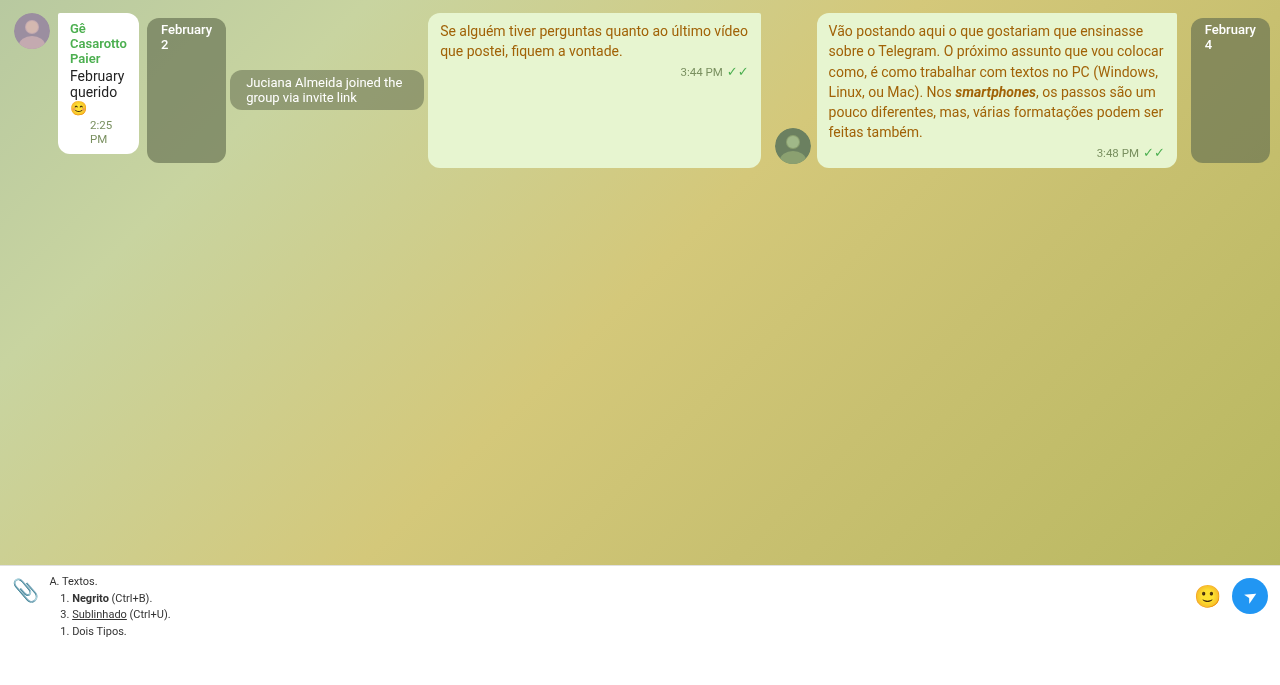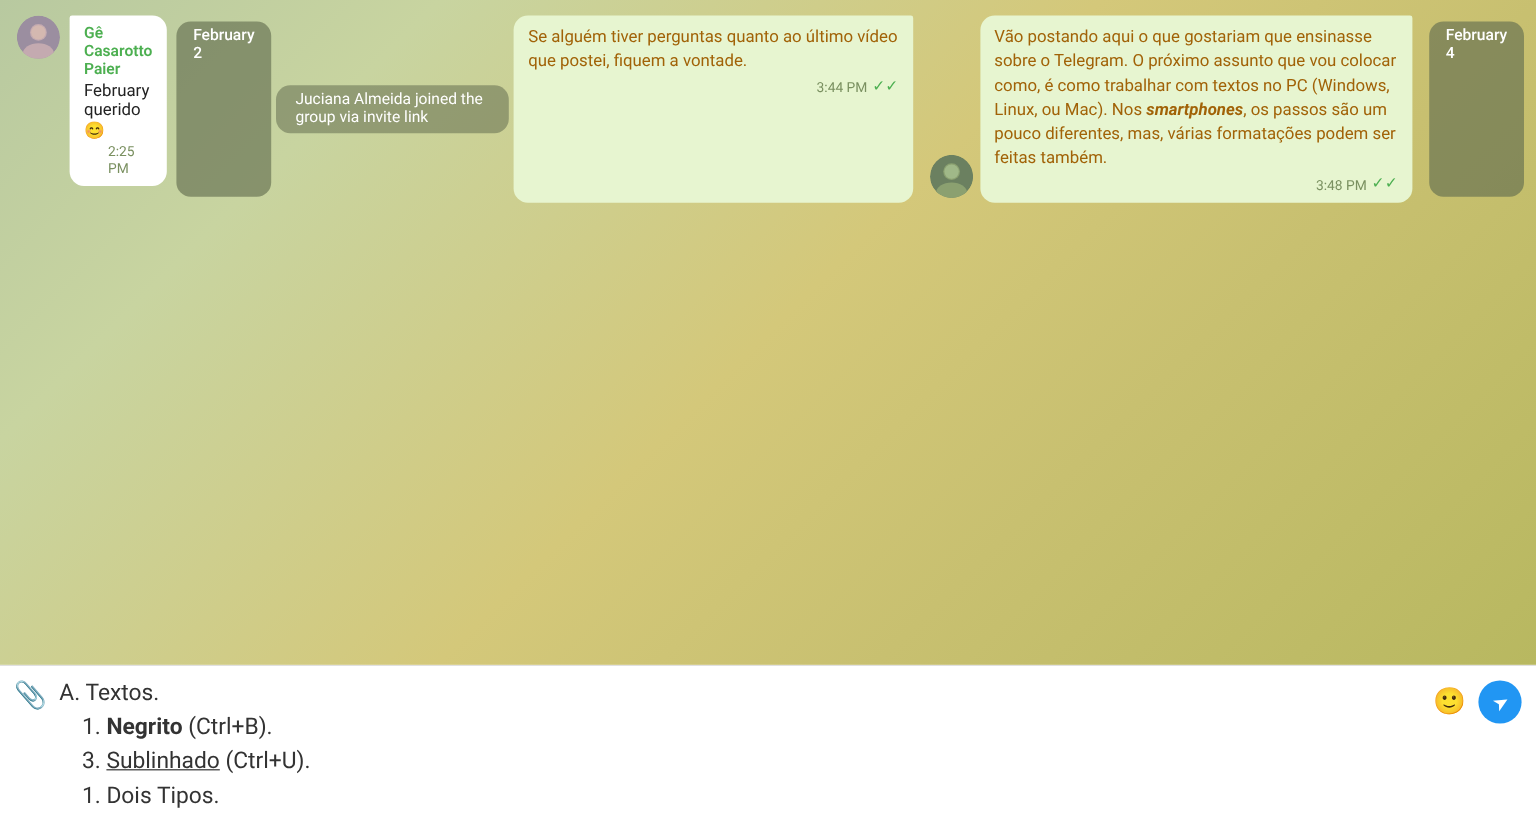--- a/index.html
+++ b/index.html
@@ -151,21 +151,21 @@
     .input-attach {
       color: #aaa;
       font-size: 22px;
       cursor: pointer;
       padding-top: 4px;
       flex-shrink: 0;
     }
 
     .input-text-area {
       flex: 1;
-      font-size: 19px;
+      font-size: 11px;
       color: #333;
       line-height: 1.5;
       outline: none;
       border: none;
       resize: none;
       min-height: 100px;
       font-family: inherit;
     }
 
     .input-right-icons {

